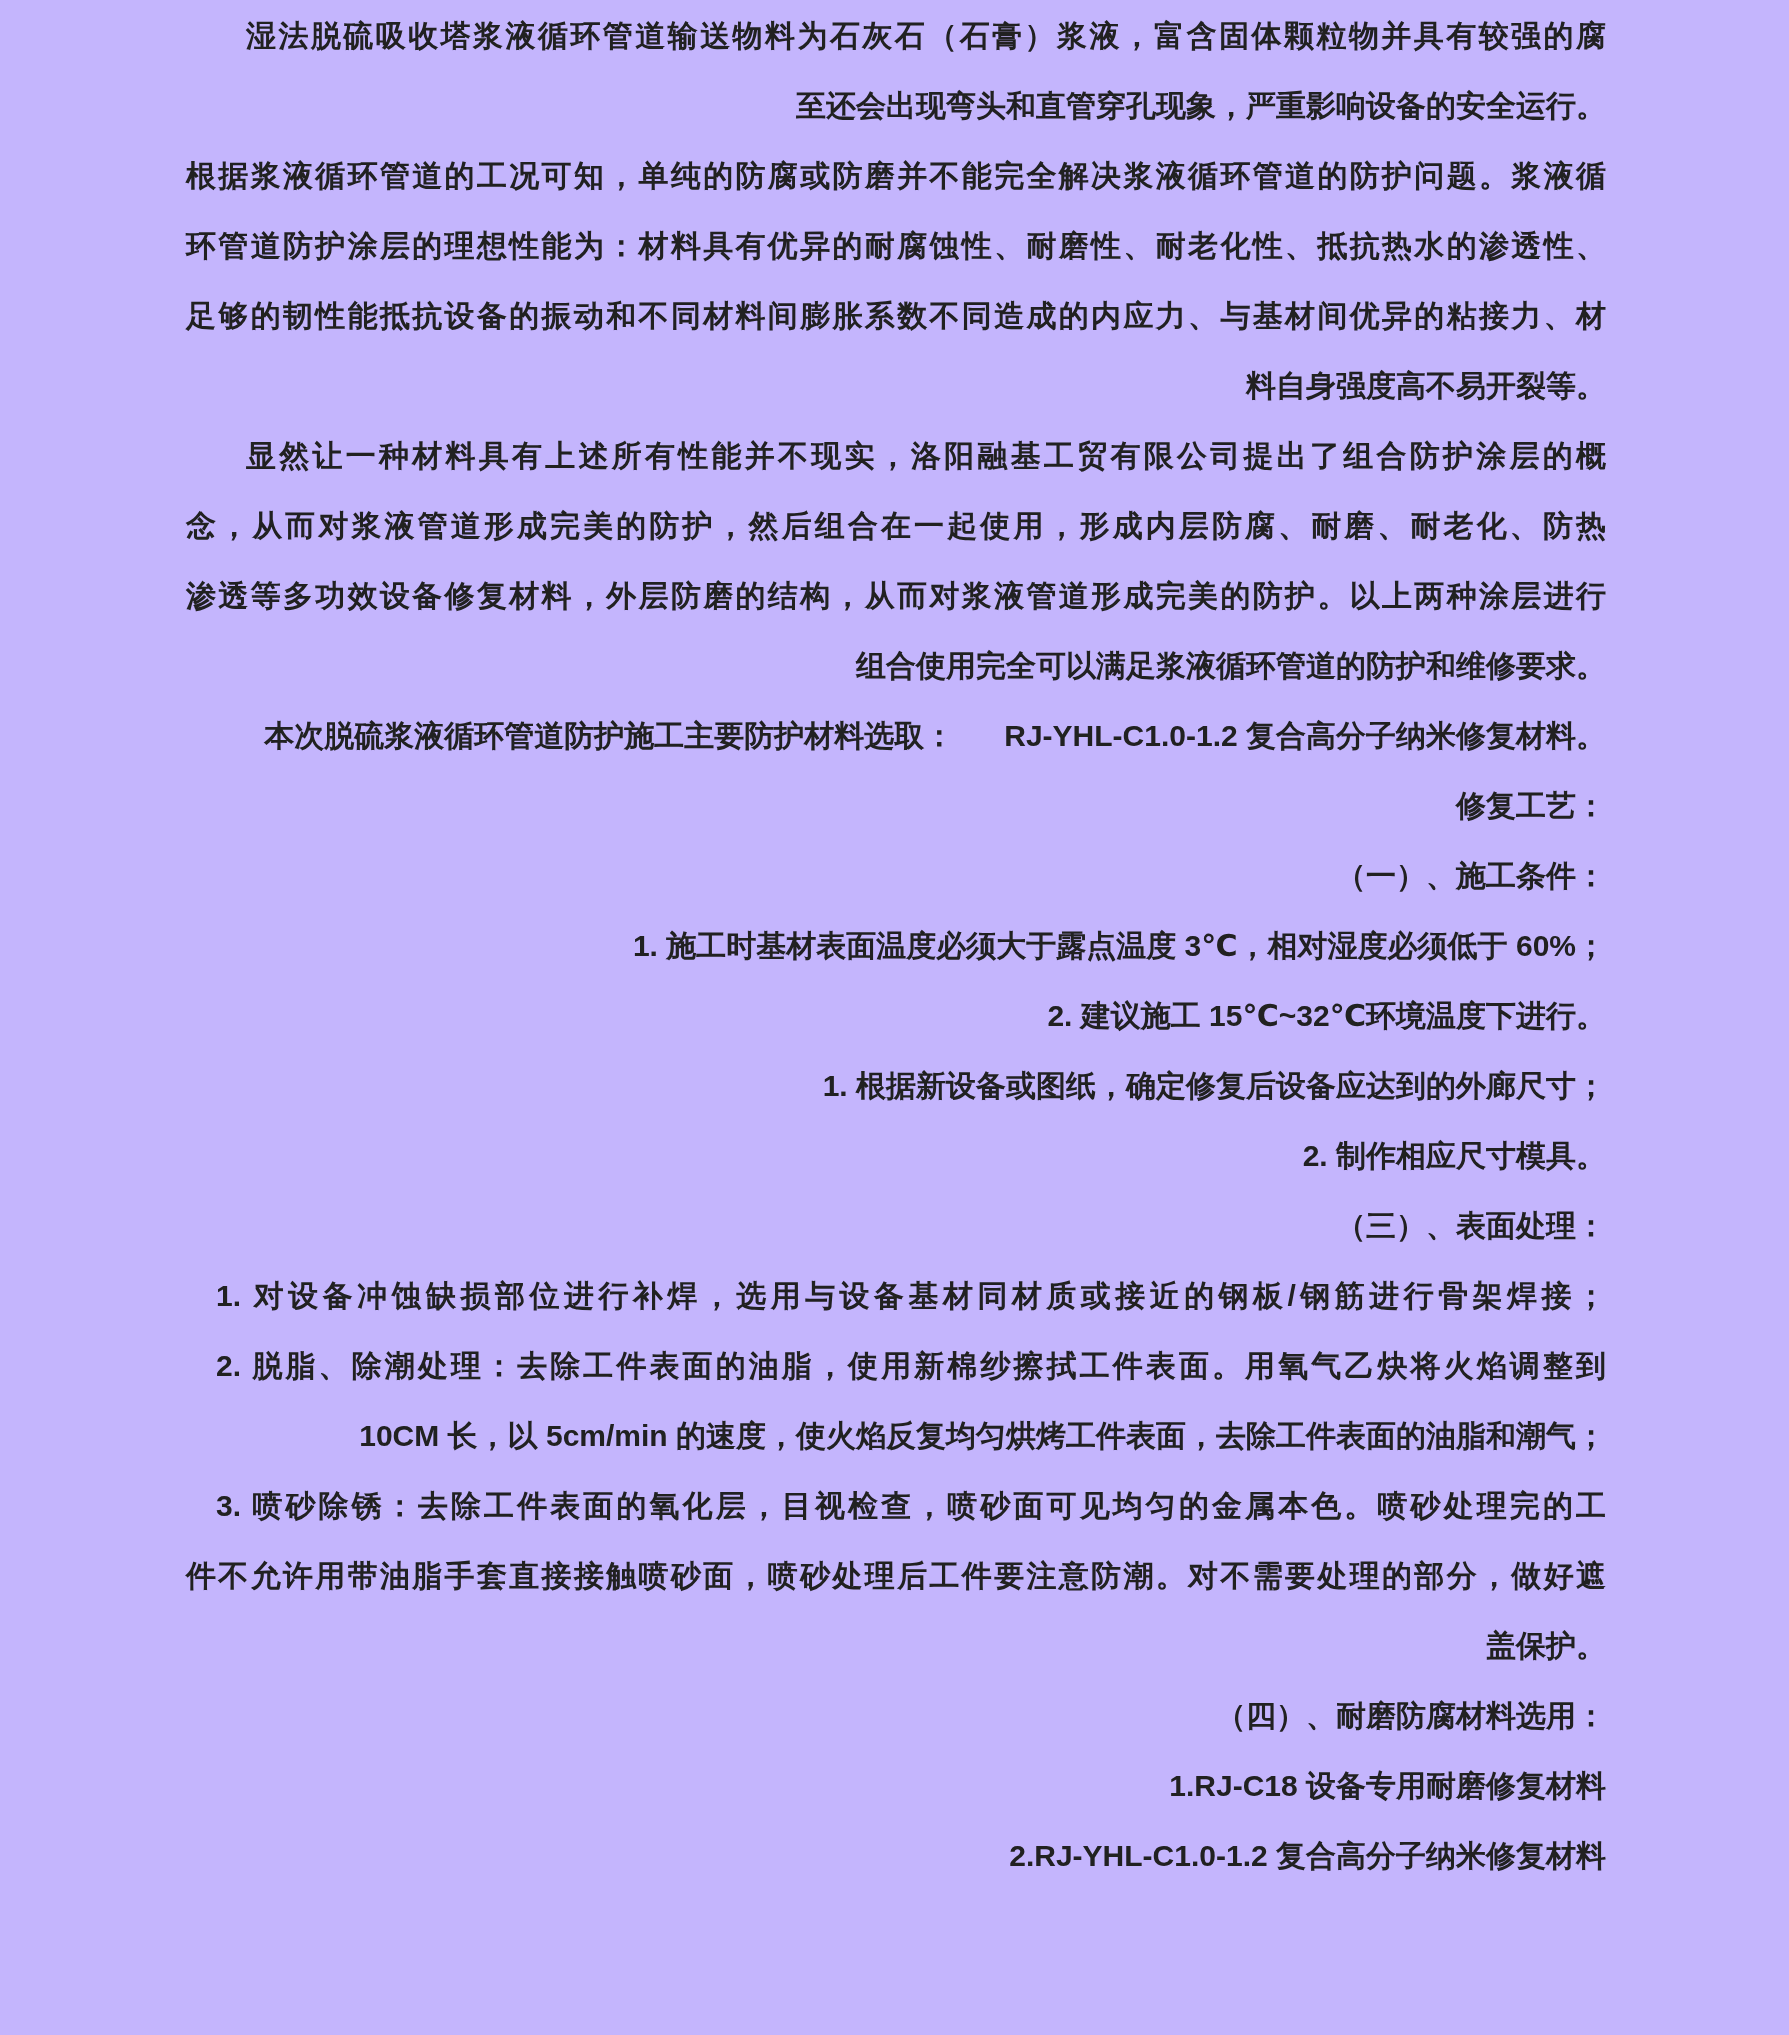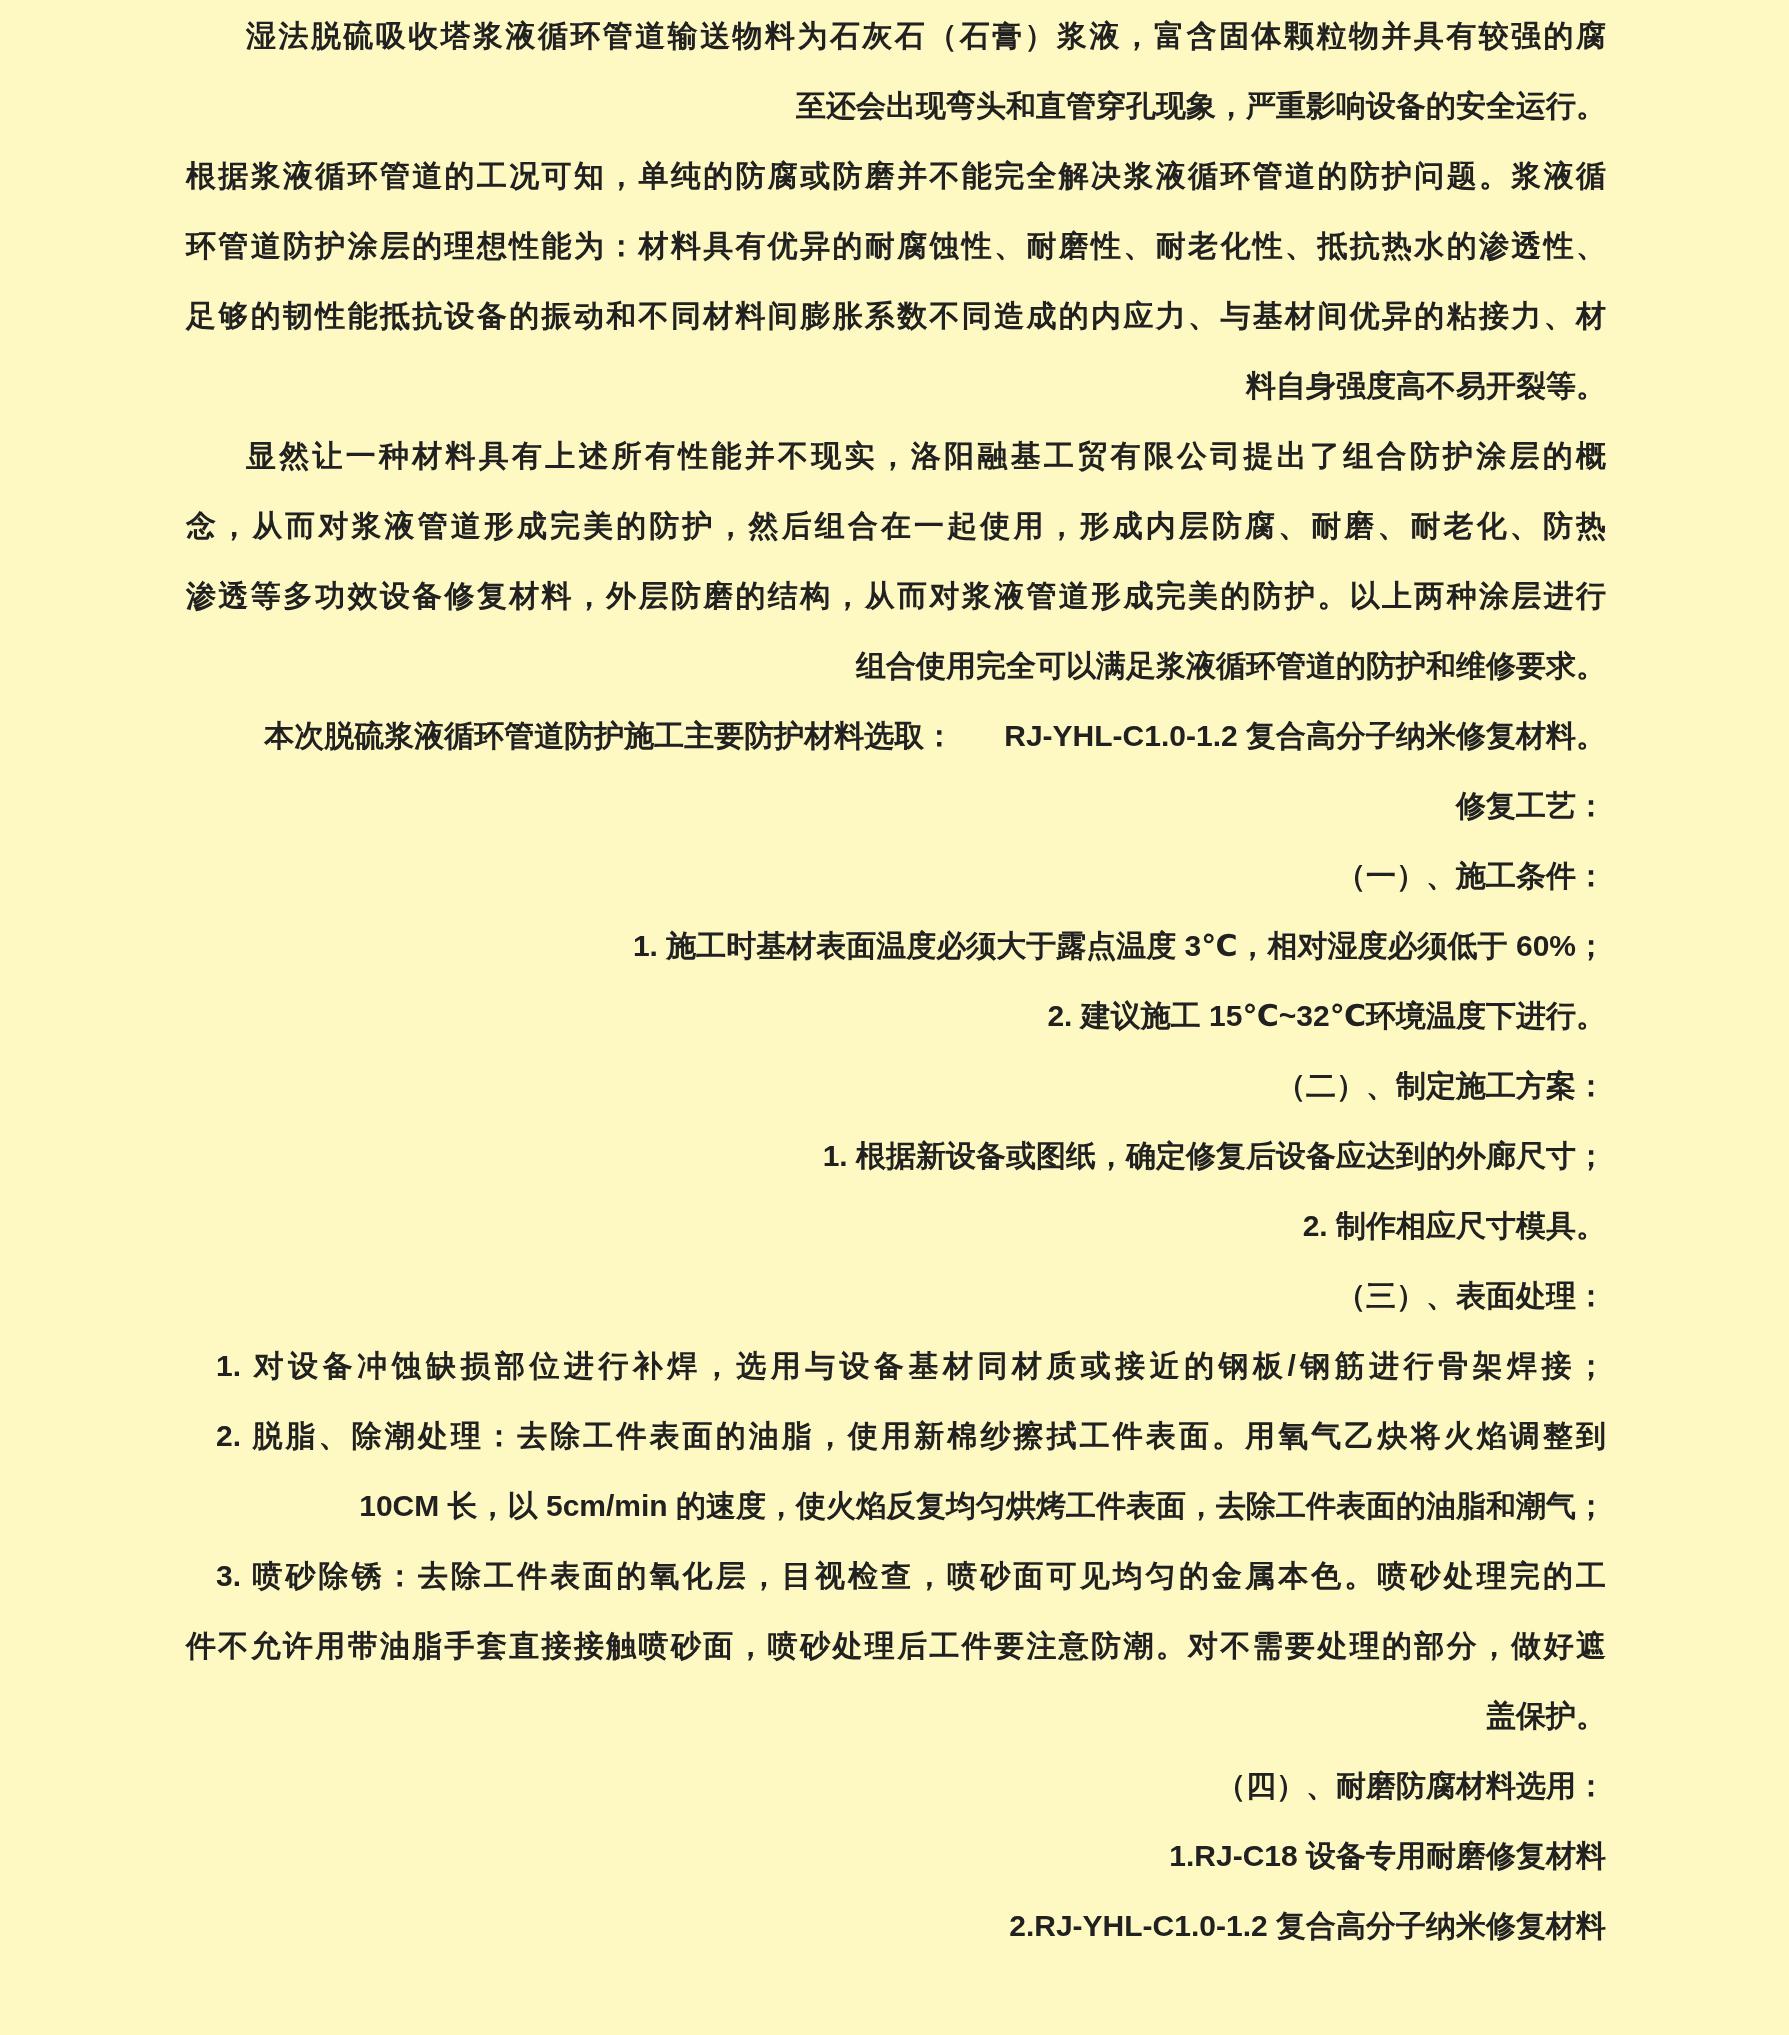--- a/index.html
+++ b/index.html
@@ -4,21 +4,21 @@
 <style>
   html, body {
     margin: 0;
     padding: 0;
     background: #ffffff;
   }
   .page {
     position: relative;
     width: 1789px;
     height: 2035px;
-    background: #fef9c3;
+    background: #c4b5fd;
     overflow: hidden;
   }
   .content {
     position: absolute;
     left: 186px;
     top: 1.4px;
     width: 1420px;
   }
   .ln {
     font-family: "Liberation Sans", "DejaVu Sans", sans-serif;
@@ -53,21 +53,20 @@
     <div class="ln">料自身强度高不易开裂等。</div>
     <div class="ln ind-2 just">显然让一种材料具有上述所有性能并不现实，洛阳融基工贸有限公司提出了组合防护涂层的概</div>
     <div class="ln just">念，从而对浆液管道形成完美的防护，然后组合在一起使用，形成内层防腐、耐磨、耐老化、防热</div>
     <div class="ln just">渗透等多功效设备修复材料，外层防磨的结构，从而对浆液管道形成完美的防护。以上两种涂层进行</div>
     <div class="ln">组合使用完全可以满足浆液循环管道的防护和维修要求。</div>
     <div class="ln">本次脱硫浆液循环管道防护施工主要防护材料选取：      RJ-YHL-C1.0-1.2 复合高分子纳米修复材料。</div>
     <div class="ln ind-1">修复工艺：</div>
     <div class="ln ind-1">（一）、施工条件：</div>
     <div class="ln ind-15">1. 施工时基材表面温度必须大于露点温度 3℃，相对湿度必须低于 60%；</div>
     <div class="ln ind-15">2. 建议施工 15℃~32℃环境温度下进行。</div>
-    <div class="ln ind-1">（二）、制定施工方案：</div>
     <div class="ln ind-1">1. 根据新设备或图纸，确定修复后设备应达到的外廊尺寸；</div>
     <div class="ln ind-1">2. 制作相应尺寸模具。</div>
     <div class="ln ind-1">（三）、表面处理：</div>
     <div class="ln ind-1 just">1. 对设备冲蚀缺损部位进行补焊，选用与设备基材同材质或接近的钢板/钢筋进行骨架焊接；</div>
     <div class="ln ind-1 just">2. 脱脂、除潮处理：去除工件表面的油脂，使用新棉纱擦拭工件表面。用氧气乙炔将火焰调整到</div>
     <div class="ln">10CM 长，以 5cm/min 的速度，使火焰反复均匀烘烤工件表面，去除工件表面的油脂和潮气；</div>
     <div class="ln ind-1 just">3. 喷砂除锈：去除工件表面的氧化层，目视检查，喷砂面可见均匀的金属本色。喷砂处理完的工</div>
     <div class="ln just">件不允许用带油脂手套直接接触喷砂面，喷砂处理后工件要注意防潮。对不需要处理的部分，做好遮</div>
     <div class="ln">盖保护。</div>
     <div class="ln ind-05">（四）、耐磨防腐材料选用：</div>

